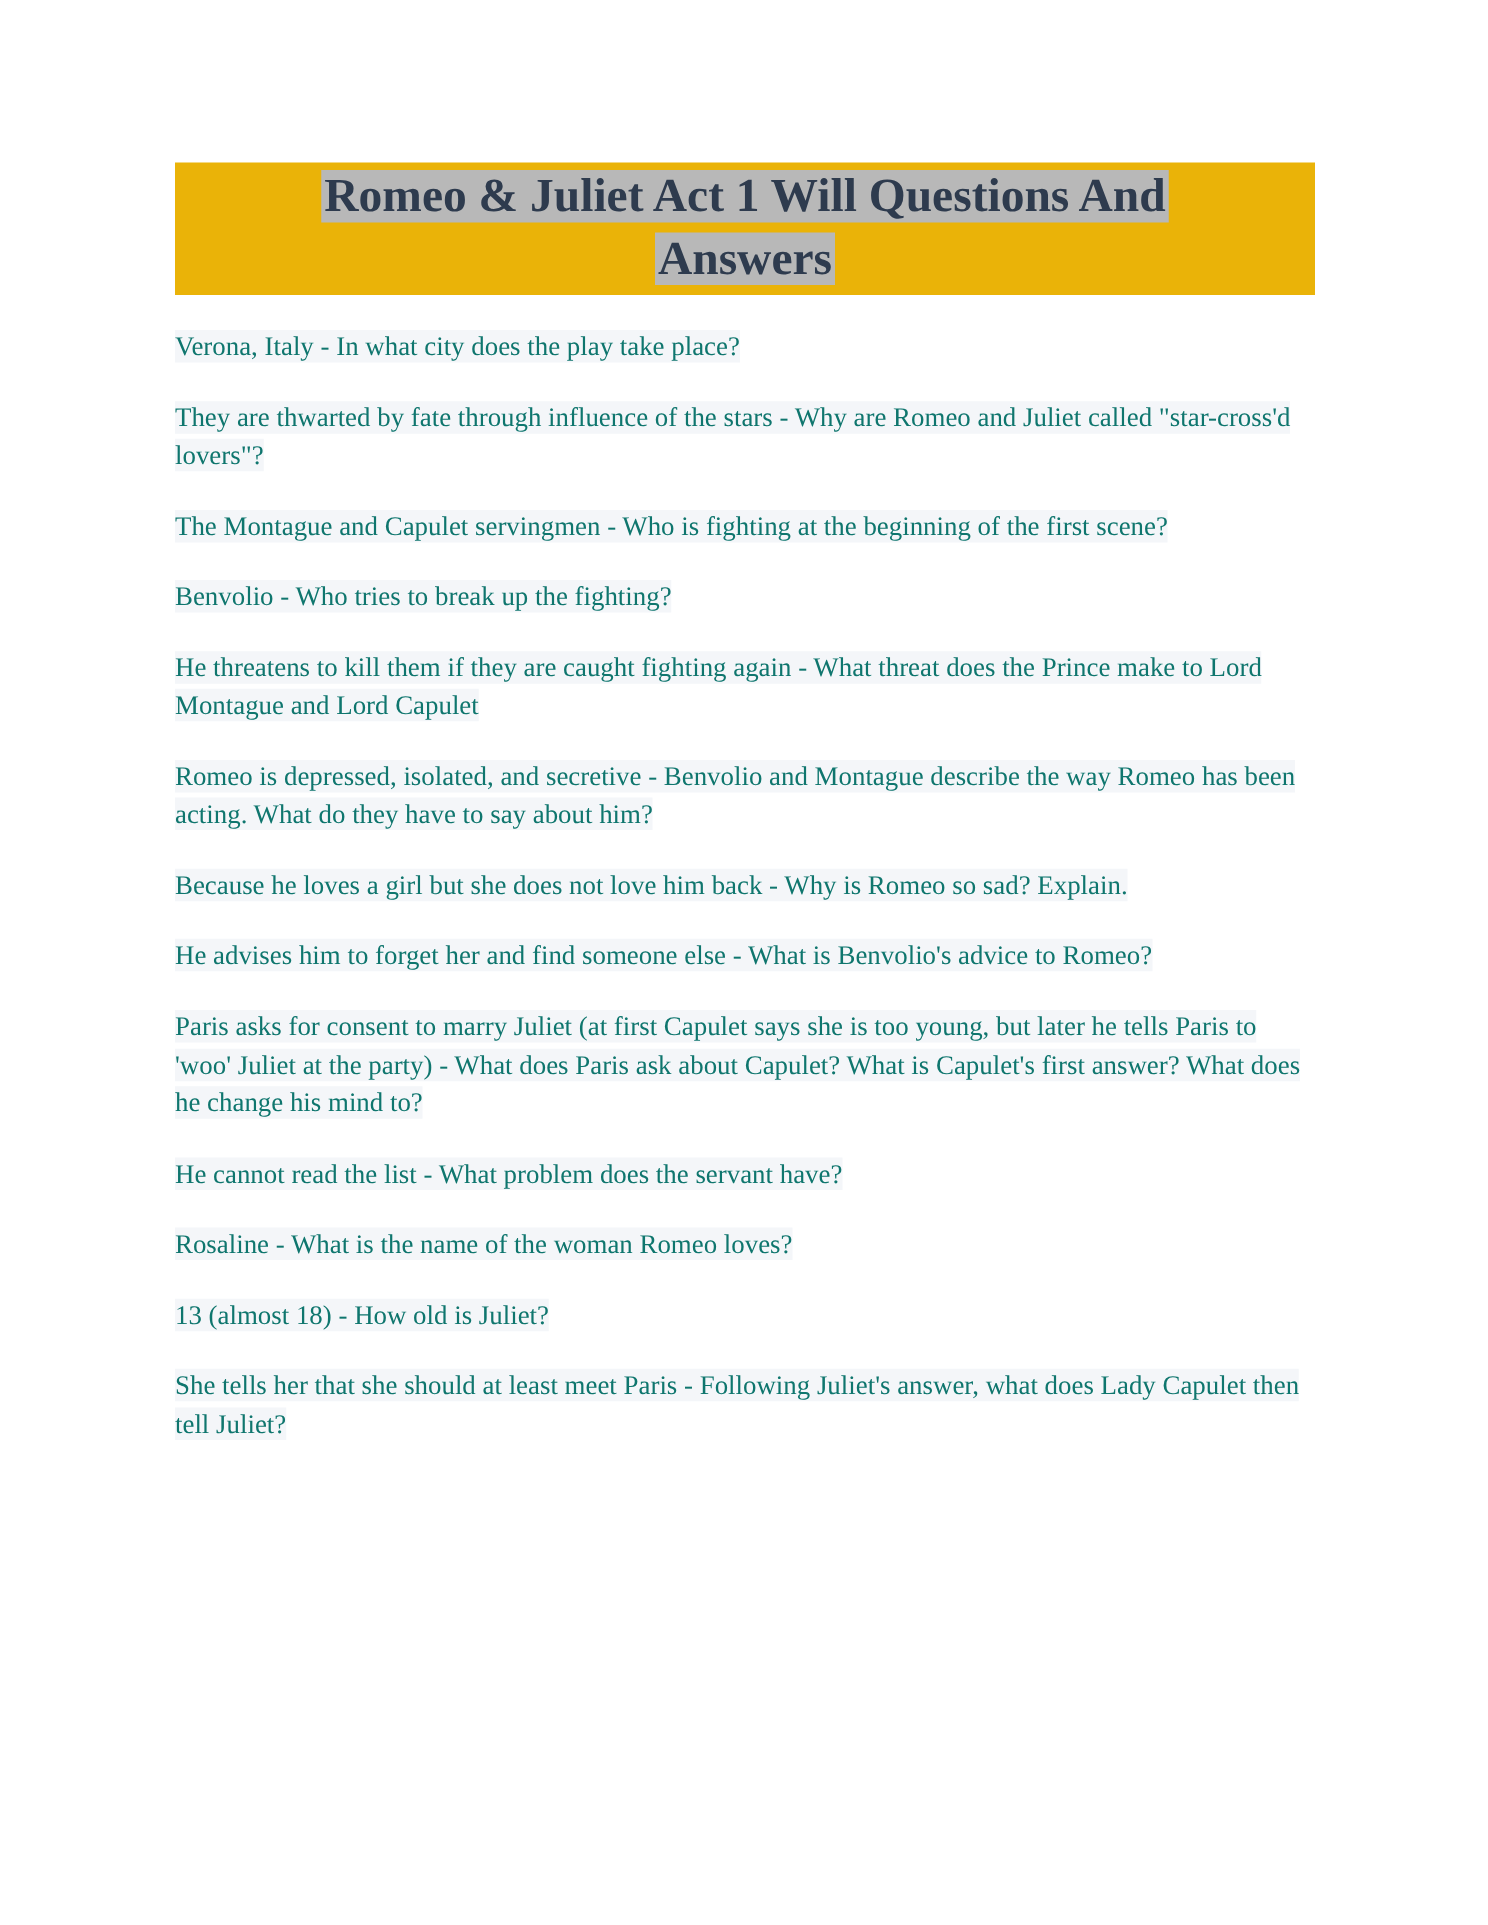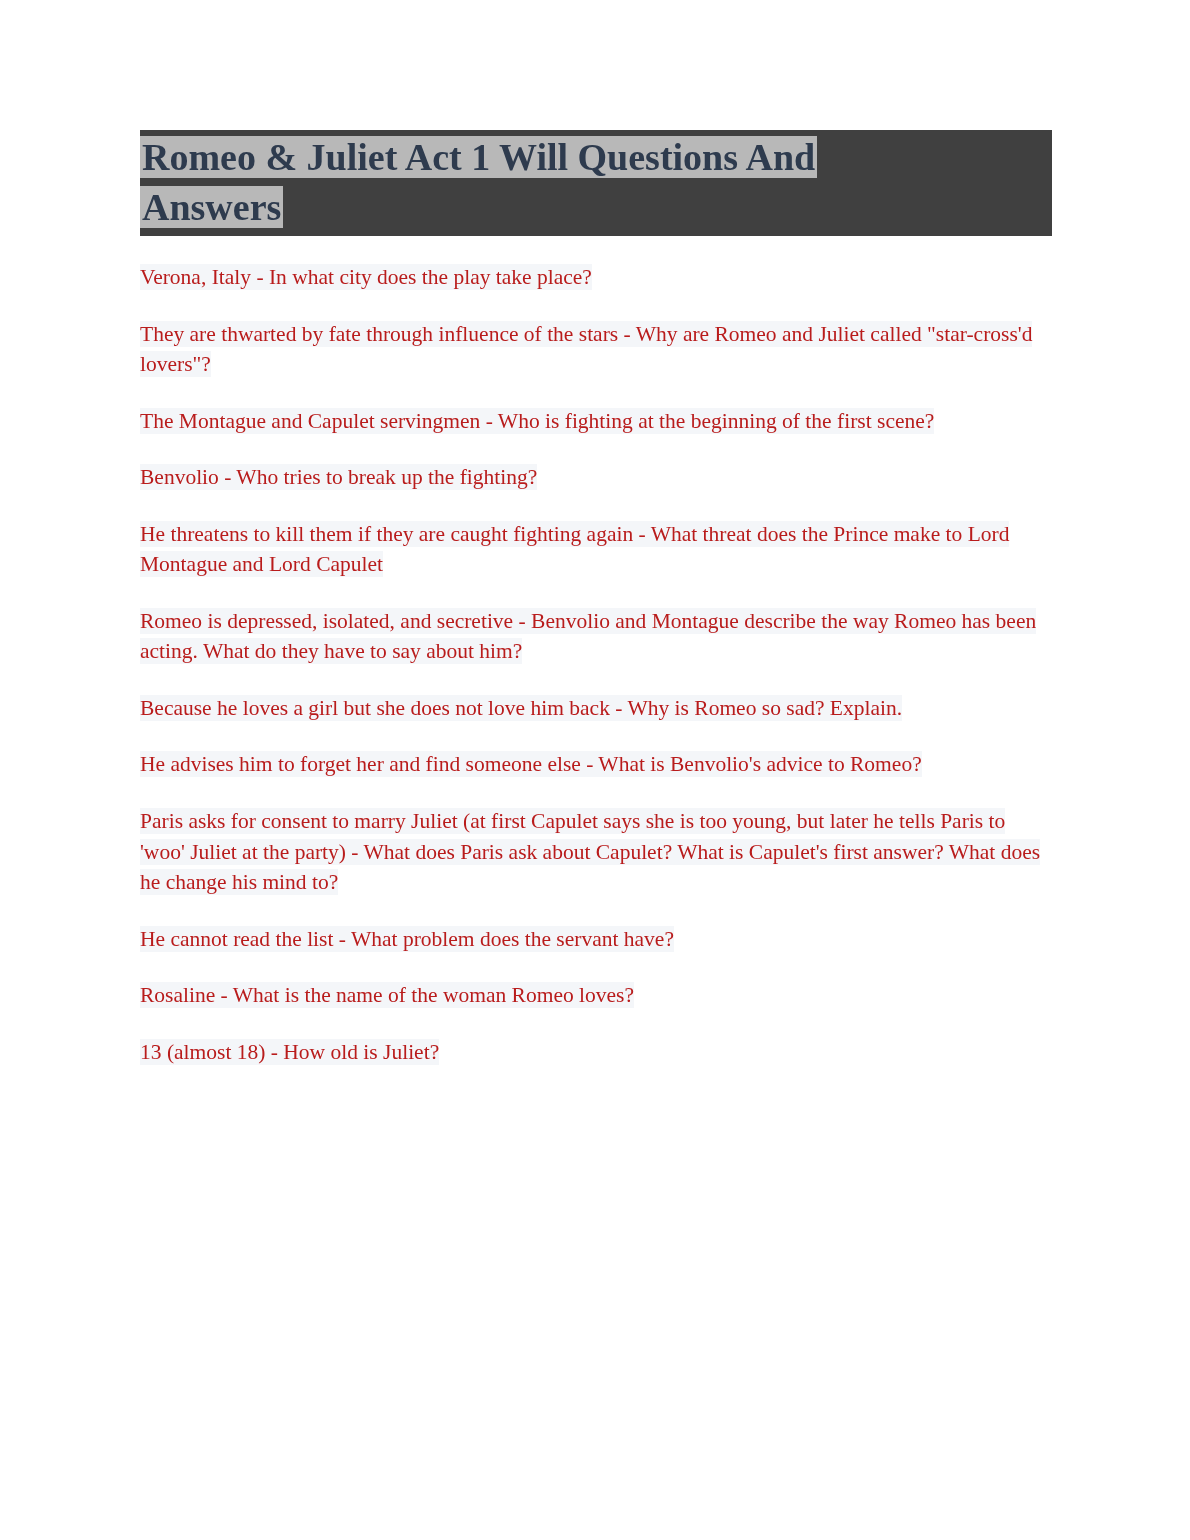--- a/index.html
+++ b/index.html
@@ -19,34 +19,35 @@
     position: absolute;
     left: 140px;
     top: 130px;
     width: 912px;
   }
   .doc-title {
     font-family: "Liberation Serif", serif;
     font-size: 38px;
     font-weight: bold;
     color: #2e3b4e;
+    text-align: center;
     line-height: 1.32;
     margin: 0 0 26px 0;
-    background: #404040;
+    background: #eab308;
     padding: 2px 0 4px 0;
   }
   .doc-title .hl {
     background: #b8b8b8;
     padding: 0 2px;
   }
   .qa-line {
     font-family: "Liberation Serif", serif;
     font-size: 21.5px;
     line-height: 1.42;
-    color: #b91c1c;
+    color: #0f766e;
     margin: 0 0 26px 0;
     text-align: left;
   }
   .qa-line span.txt {
     background: #f4f6f9;
     box-decoration-break: clone;
     -webkit-box-decoration-break: clone;
     padding: 1px 0;
   }
 </style>
@@ -63,15 +64,16 @@
     <p class="qa-line"><span class="txt">The Montague and Capulet servingmen - Who is fighting at the beginning of the first scene?</span></p>
     <p class="qa-line"><span class="txt">Benvolio - Who tries to break up the fighting?</span></p>
     <p class="qa-line"><span class="txt">He threatens to kill them if they are caught fighting again - What threat does the Prince make to Lord Montague and Lord Capulet</span></p>
     <p class="qa-line"><span class="txt">Romeo is depressed, isolated, and secretive - Benvolio and Montague describe the way Romeo has been acting. What do they have to say about him?</span></p>
     <p class="qa-line"><span class="txt">Because he loves a girl but she does not love him back - Why is Romeo so sad? Explain.</span></p>
     <p class="qa-line"><span class="txt">He advises him to forget her and find someone else - What is Benvolio's advice to Romeo?</span></p>
     <p class="qa-line"><span class="txt">Paris asks for consent to marry Juliet (at first Capulet says she is too young, but later he tells Paris to 'woo' Juliet at the party) - What does Paris ask about Capulet? What is Capulet's first answer? What does he change his mind to?</span></p>
     <p class="qa-line"><span class="txt">He cannot read the list - What problem does the servant have?</span></p>
     <p class="qa-line"><span class="txt">Rosaline - What is the name of the woman Romeo loves?</span></p>
     <p class="qa-line"><span class="txt">13 (almost 18) - How old is Juliet?</span></p>
+    <p class="qa-line"><span class="txt">She tells her that she should at least meet Paris - Following Juliet's answer, what does Lady Capulet then tell Juliet?</span></p>
 
   </div>
 </div>
 
 </body></html>

